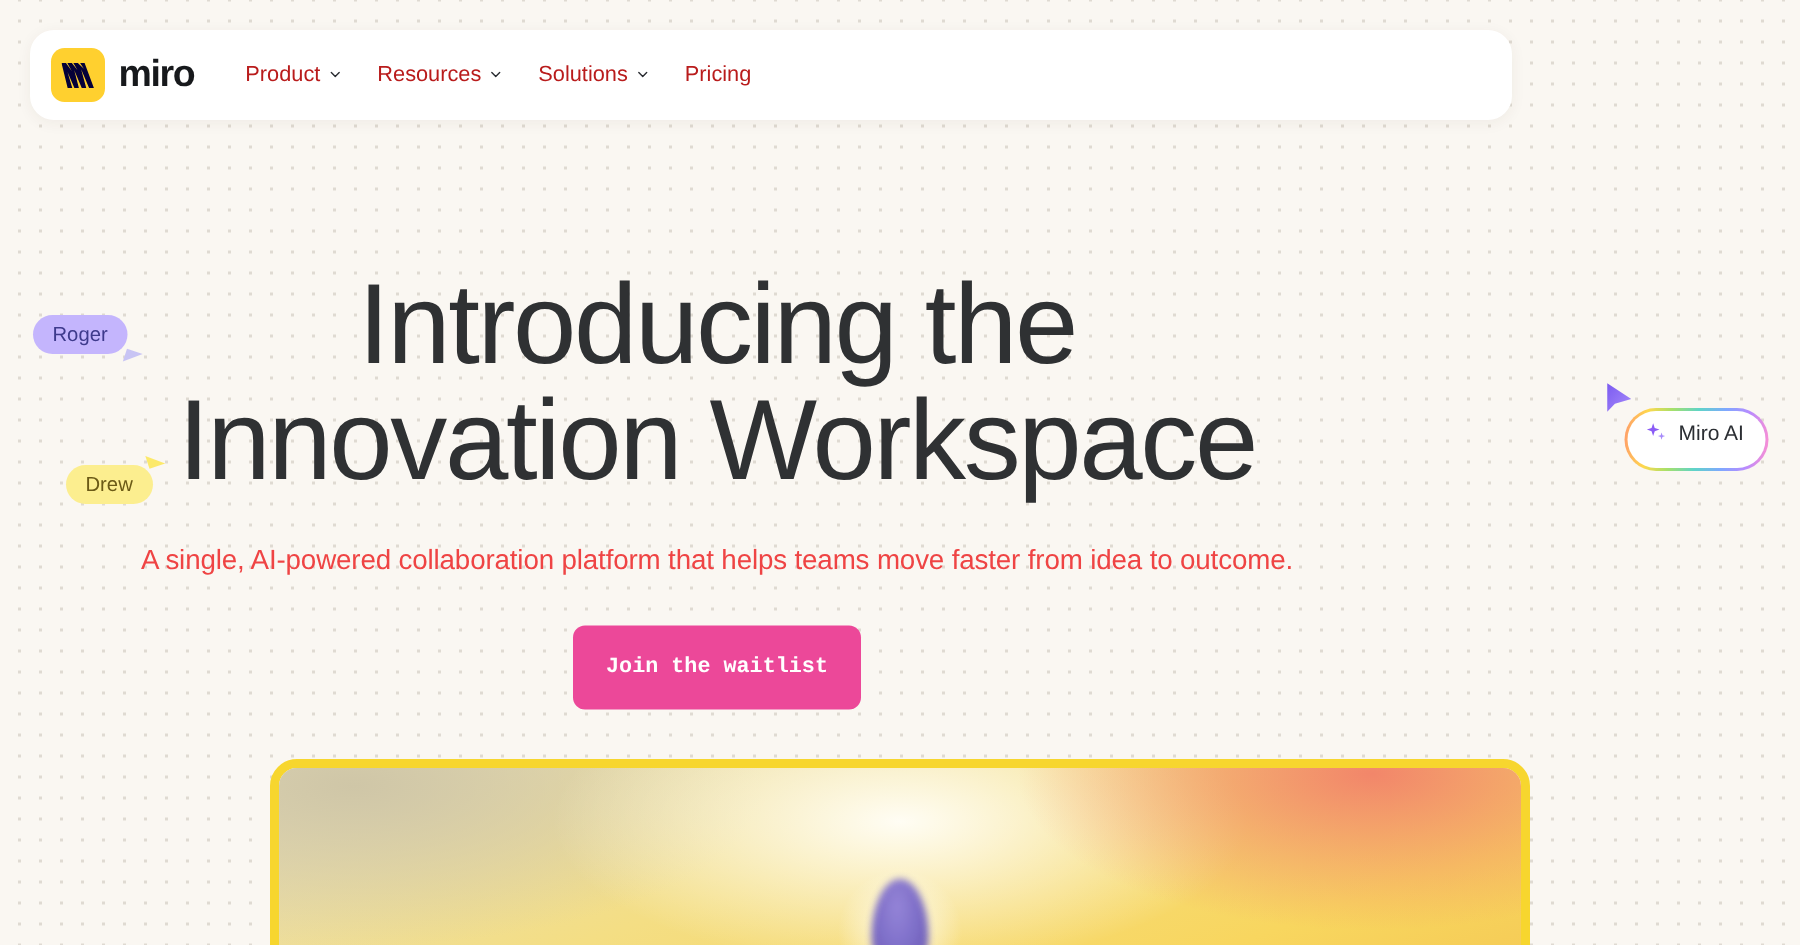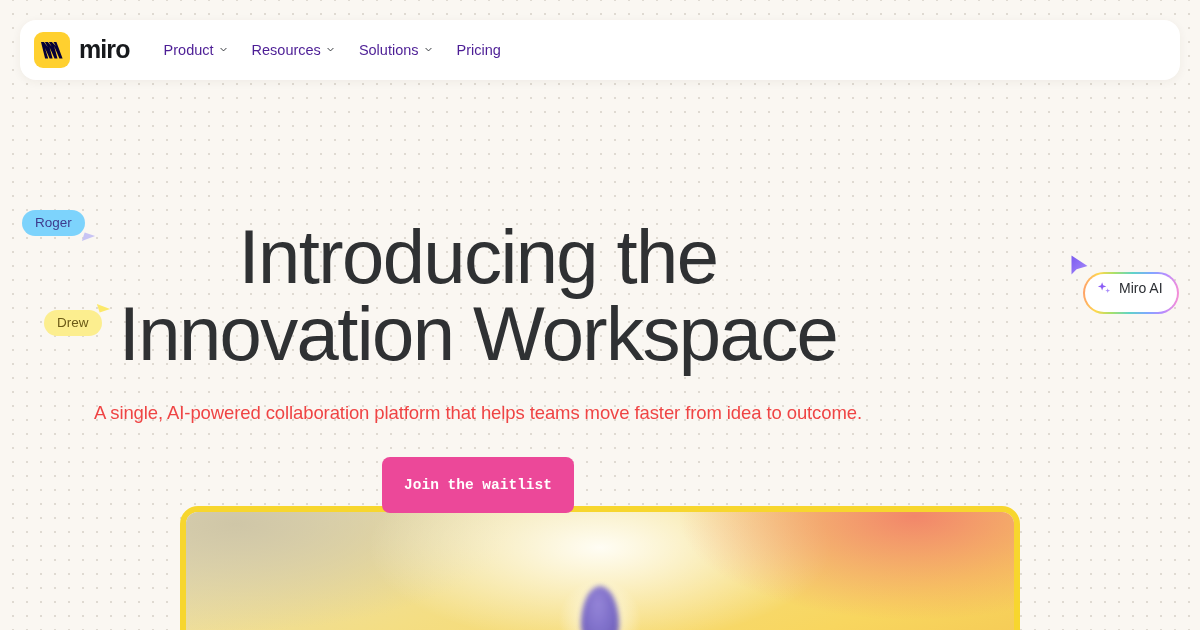--- a/index.html
+++ b/index.html
@@ -24,21 +24,21 @@
     background-image: radial-gradient(circle, #DFDAD2 1.1px, transparent 1.2px);
     background-size: 14px 14px;
     background-position: 6px 7px;
   }
 
   
   #navbar {
     position: absolute;
     top: 20px;
     left: 20px;
-    width: 1160px;
+    width: 988px;
     height: 60px;
     background: #FFFFFF;
     border-radius: 16px;
     box-shadow: 0 2px 10px rgba(60, 50, 30, 0.06);
     display: flex;
     align-items: center;
     padding: 0 15px 0 14px;
     z-index: 20;
   }
 
@@ -78,21 +78,21 @@
     display: flex;
     align-items: center;
     gap: 0;
   }
 
   .nav-link {
     display: flex;
     align-items: center;
     gap: 5px;
     font-size: 14.5px;
-    color: #4c1d95;
+    color: #b91c1c;
     padding: 8px 12px;
     cursor: pointer;
     white-space: nowrap;
   }
 
   .chev {
     display: block;
     width: 9px;
     height: 9px;
     margin-top: -2px;
@@ -138,21 +138,20 @@
   }
 
   
   #hero {
     position: absolute;
     top: 178px;
     left: 0;
     width: 956px;
     text-align: center;
     z-index: 5;
-    margin-top: 40px;
   }
 
   #hero-title {
     font-size: 76px;
     line-height: 77px;
     font-weight: 400;
     color: #2F3133;
     letter-spacing: -1.6px;
   }
 
@@ -186,21 +185,21 @@
   .tag-pill {
     font-size: 13.5px;
     border-radius: 999px;
     padding: 5px 13px;
     display: inline-block;
     line-height: 1.15;
     white-space: nowrap;
   }
 
   #cursor-roger { left: 22px; top: 210px; }
-  #cursor-roger .tag-pill { background: #7dd3fc; color: #3E3A8C; }
+  #cursor-roger .tag-pill { background: #c4b5fd; color: #3E3A8C; }
   #cursor-roger .tag-arrow {
     position: absolute; right: -9px; bottom: -7px;
     width: 0; height: 0;
     border-left: 11px solid #C8C4F4;
     border-bottom: 9px solid transparent;
     transform: rotate(18deg);
   }
 
   #cursor-drew { left: 44px; top: 310px; }
   #cursor-drew .tag-pill { background: #FCEE8F; color: #6B5A16; }

